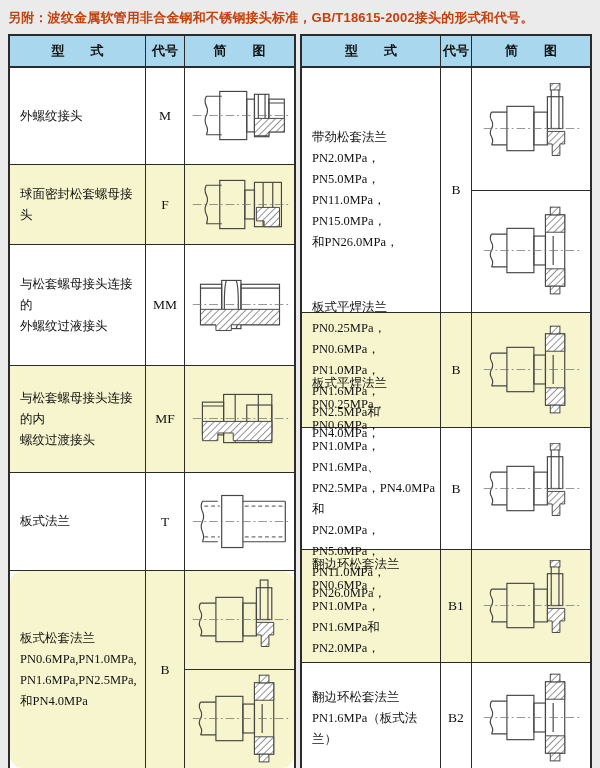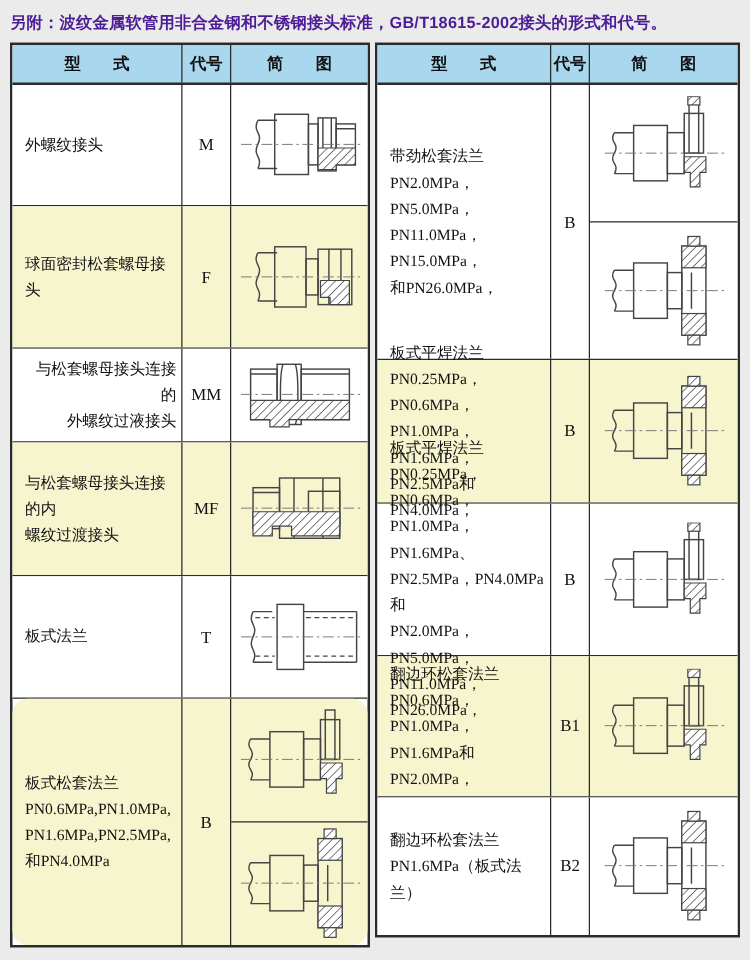--- a/index.html
+++ b/index.html
@@ -9,21 +9,21 @@
     font-family:"Liberation Serif","DejaVu Serif",serif;
     color:#111;
     overflow:hidden;
   }
   .caption{
     padding:9px 8px 7px 8px;
     font-family:"Liberation Sans","DejaVu Sans",sans-serif;
     font-weight:bold;
     font-size:13px;
     letter-spacing:.2px;
-    color:#4c1d95;
+    color:#c2410c;
     white-space:nowrap;
   }
   .tables{
     display:flex;
     gap:4px;
     padding:0 8px;
     align-items:flex-start;
   }
   .tbl{
     border:2px solid #2b2b2b;
@@ -127,42 +127,42 @@
               <rect x="70" y="25" width="15" height="44" stroke="#444" fill="none" stroke-width="1.2" stroke-linejoin="miter"></rect>
               <path d="M74 25v44M81 25v44" stroke="#444" fill="none" stroke-width="1.2" stroke-linejoin="miter"></path>
               <rect x="85" y="30" width="16" height="34" stroke="#444" fill="none" stroke-width="1.2" stroke-linejoin="miter"></rect>
               <path d="M85 34h16M85 60h16" stroke="#444" fill="none" stroke-width="1.2" stroke-linejoin="miter"></path>
               <path d="M70 50h31v14h-16v4h-15z" fill="url(#hatch)" stroke="#444" stroke-width="1"></path>
               <path d="M6 47h100" stroke="#777" stroke-width="0.8" stroke-dasharray="9 3 2 3" fill="none"></path>
             </svg>
           </div>
         </div>
       </div>
-      <div class="row bg-yellow" style="height: 114px;">
+      <div class="row bg-yellow" style="height: 80px;">
         <div class="cell type-cell c-type">
           <div class="type-text">球面密封松套螺母接头</div>
         </div>
         <div class="cell code-cell c-code">
           <span class="code-text">F</span>
         </div>
         <div class="cell diag-cell c-diag">
           <div class="subdiag">
             <svg viewBox="0 0 110 95" width="106" height="92" preserveAspectRatio="xMidYMid meet">
               <path d="M20 27h16M20 67h16M20 27c-5 10 5 10 0 20c-5 10 5 10 0 20" stroke="#444" fill="none" stroke-width="1.2" stroke-linejoin="miter"></path>
               <rect x="34" y="22" width="26" height="50" stroke="#444" fill="none" stroke-width="1.2" stroke-linejoin="miter"></rect>
               <rect x="60" y="32" width="10" height="30" stroke="#444" fill="none" stroke-width="1.2" stroke-linejoin="miter"></rect>
               <rect x="70" y="24" width="28" height="46" stroke="#444" fill="none" stroke-width="1.2" stroke-linejoin="miter"></rect>
               <path d="M79 24v46M89 24v46" stroke="#444" fill="none" stroke-width="1.2" stroke-linejoin="miter"></path>
               <path d="M72 50h24v20h-16v-6h-8z" fill="url(#hatch)" stroke="#444" stroke-width="1"></path>
               <path d="M6 47h100" stroke="#777" stroke-width="0.8" stroke-dasharray="9 3 2 3" fill="none"></path>
             </svg>
           </div>
         </div>
       </div>
-      <div class="row bg-white" style="height: 75px; text-align: right;">
+      <div class="row bg-white" style="height: 121px;">
         <div class="cell type-cell c-type">
           <div class="type-text">与松套螺母接头连接的
 外螺纹过液接头</div>
         </div>
         <div class="cell code-cell c-code">
           <span class="code-text">MM</span>
         </div>
         <div class="cell diag-cell c-diag">
           <div class="subdiag">
             <svg viewBox="0 0 110 95" width="106" height="92" preserveAspectRatio="xMidYMid meet">
@@ -257,21 +257,21 @@
           </div>
         </div>
       </div>
     </div>
   <div class="tbl tbl-right" id="tbl-right">
       <div class="hdr">
         <div class="hcell c-type">型　　式</div>
         <div class="hcell c-code">代号</div>
         <div class="hcell c-diag">简　　图</div>
       </div>
-      <div class="row bg-white" style="height: 220px;">
+      <div class="row bg-white" style="height: 245px;">
         <div class="cell type-cell c-type">
           <div class="type-text">带劲松套法兰
 PN2.0MPa，PN5.0MPa，
 PN11.0MPa，PN15.0MPa，
 和PN26.0MPa，</div>
         </div>
         <div class="cell code-cell c-code">
           <span class="code-text">B</span>
         </div>
         <div class="cell diag-cell c-diag">

